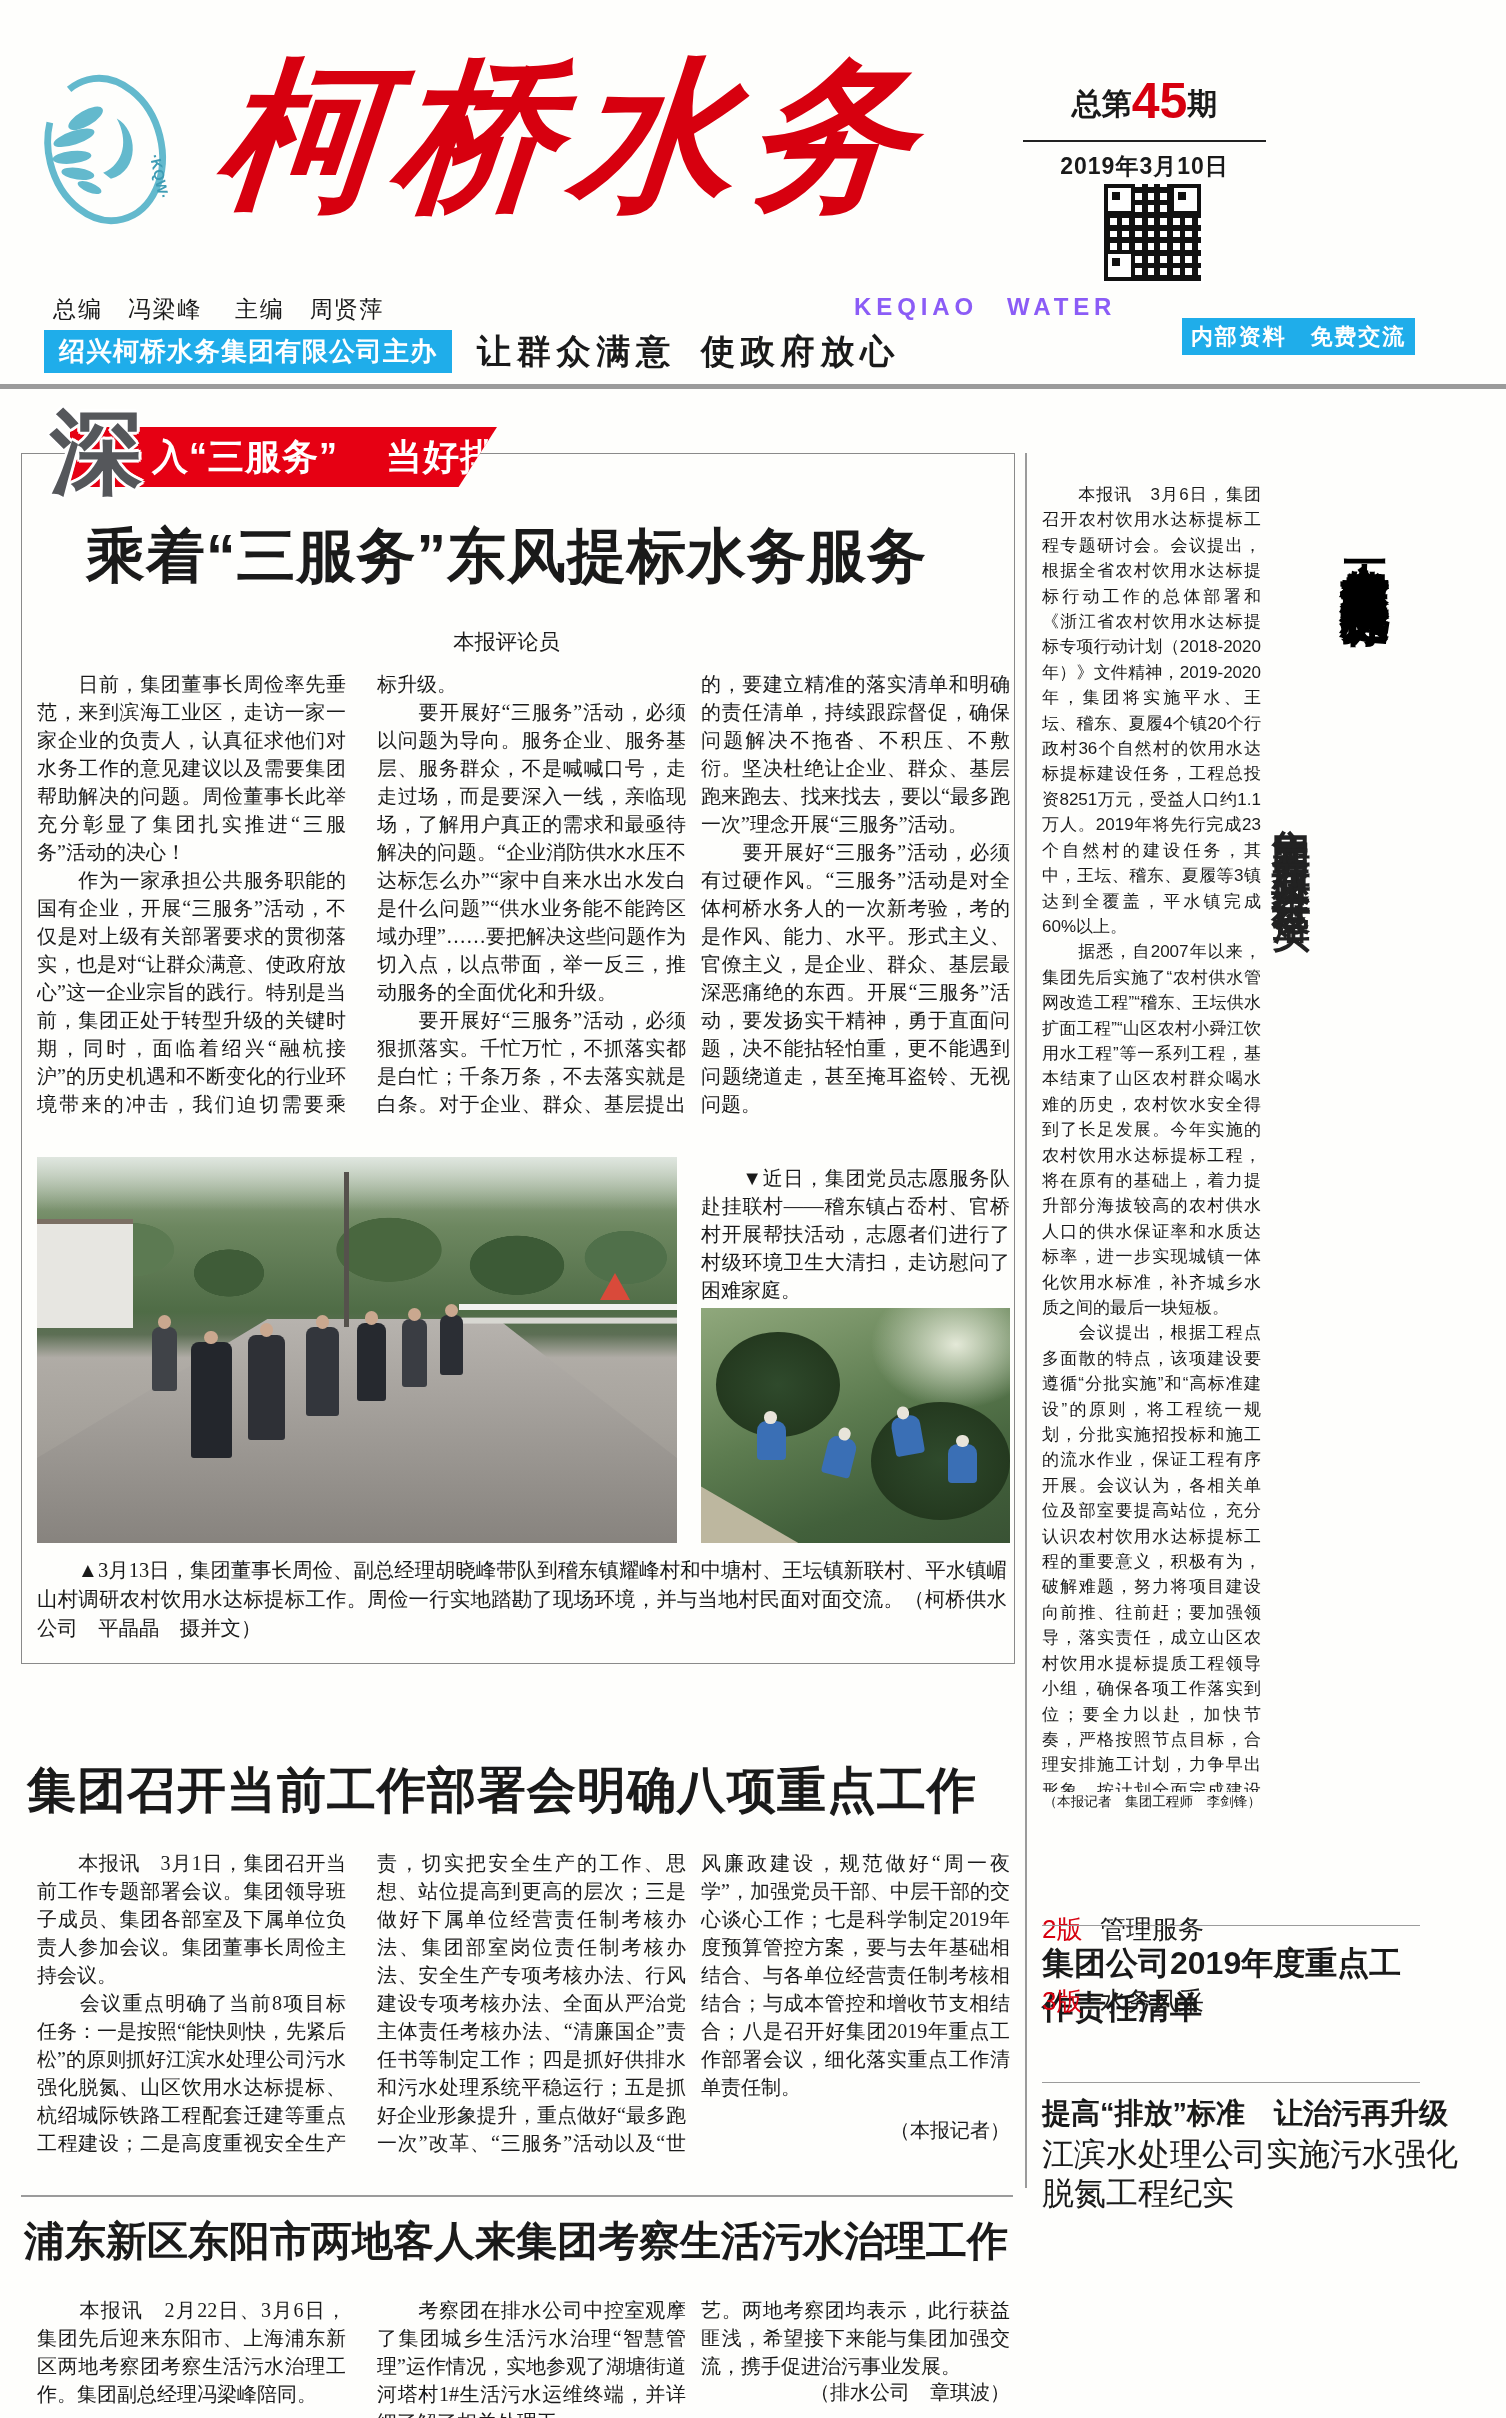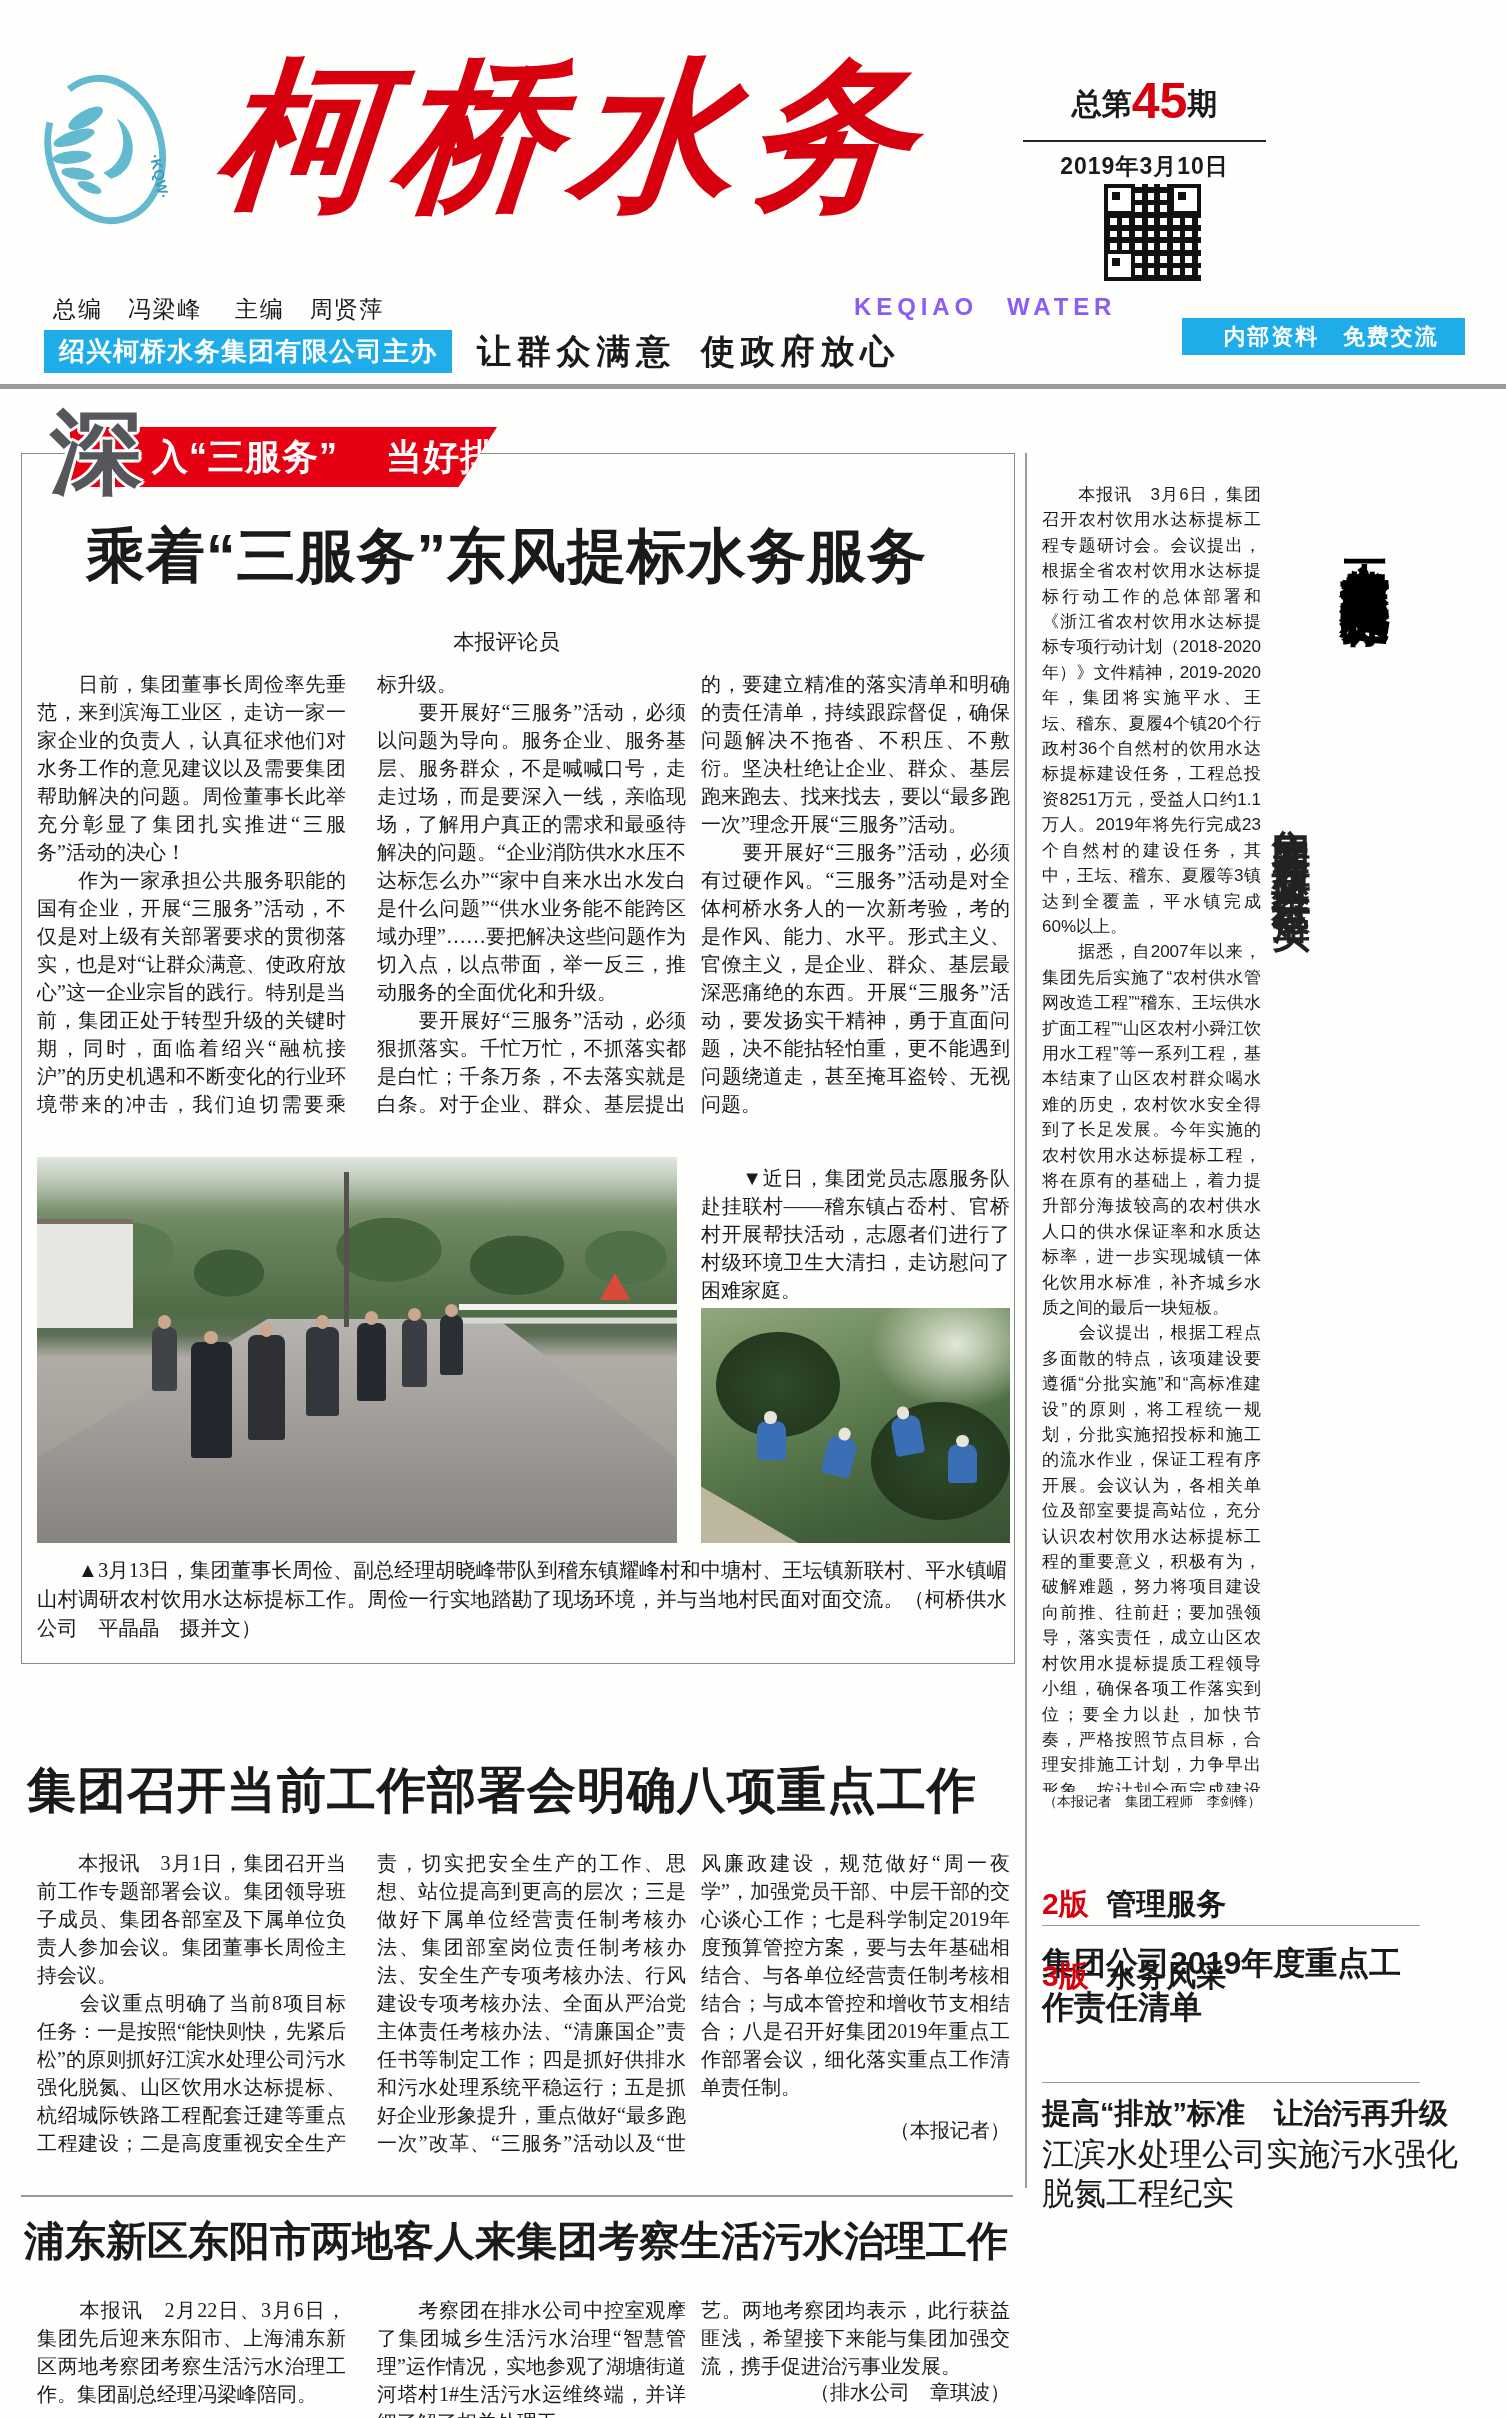--- a/index.html
+++ b/index.html
@@ -21,21 +21,21 @@
       repeating-linear-gradient(0deg,#111 0 5.8px,#fff 5.8px 12.6px);outline:3.9px solid #fff;}
   .qr .fp{position:absolute;width:23px;height:23px;border:4.9px solid #111;background:#fff;}
   .qr .fp::after{content:"";position:absolute;left:3.9px;top:3.9px;width:7.8px;height:7.8px;background:#111;}
   .fp1{left:0;top:0}.fp2{right:0;top:0}.fp3{left:0;bottom:0}
   .editors{left:53px;top:294px;font-size:23px;letter-spacing:1.9px;}
   .keqiao-water{left:854px;top:291px;font-family:"Liberation Sans",sans-serif;
     font-size:24px;font-weight:bold;letter-spacing:4.9px;color:#8b5cf6;}
   .bar{background:#1fadea;color:#fff;font-family:"Liberation Sans",sans-serif;
        font-weight:bold;display:flex;align-items:center;justify-content:center;}
   .bar-host{left:44px;top:330px;width:408px;height:43px;font-size:26px;letter-spacing:1px;}
-  .bar-internal{left:1182px;top:318px;width:268px;height:37px;font-size:22px;letter-spacing:1.9px;padding-left:15px;}
+  .bar-internal{left:1182px;top:318px;width:233px;height:37px;font-size:22px;letter-spacing:1.9px;}
   .slogans{left:477px;top:330px;width:505px;height:43px;display:flex;gap:25px;align-items:center;
     font-family:"Liberation Sans",sans-serif;font-weight:900;font-size:34px;letter-spacing:5.8px;}
   .rule-top{left:0;top:384px;width:1507px;height:4.9px;background:#9b9b9b;}
   
   .logo{left:35px;top:62px;width:146px;height:175px;}
   
   .a1box{left:21.3px;top:453px;width:992px;height:1209px;border:1px solid #8a8a8a;}
   .vsep{left:1025px;top:453px;width:1.9px;height:1735px;background:#9b9b9b;}
   .banner-red{left:70px;top:427px;width:427px;height:60px;background:#e60013;
      clip-path:polygon(0 0,100% 0,91% 100%,0 100%);
@@ -91,21 +91,21 @@
   .b3{top:2296px;width:309px;height:122px;}
   .byline3{left:701px;top:2379px;width:309px;text-align:right;font-size:20px;}
   
   .sb-body{left:1042px;top:482px;width:219px;height:1310px;font-family:"Liberation Sans",sans-serif;
      font-size:17px;line-height:25.4px;text-align:justify;white-space:pre-line;overflow:hidden;}
   .sb-byline{left:1042px;top:1793px;width:219px;text-align:right;font-size:13.6px;}
   .v-subtitle{left:1264px;top:798px;height:621px;writing-mode:vertical-rl;
      font-family:"Liberation Sans",sans-serif;font-size:39px;font-weight:600;letter-spacing:6.8px;color:#222;}
   .v-headline{left:1333px;top:521px;height:1097px;writing-mode:vertical-rl;
      font-family:"Liberation Sans",sans-serif;font-size:49px;font-weight:900;letter-spacing:1.9px;color:#000;}
-  .sec-row{font-family:"Liberation Sans",sans-serif;font-weight:700;font-size:30px;}
+  .sec-row{font-family:"Liberation Sans",sans-serif;font-weight:400;font-size:26px;margin-top:28px;}
   .sec-row .pg{color:#d7000f;margin-right:17.5px;}
   .sec-rule{height:0;border-bottom:1.9px solid #9b9b9b;}
   .sec2-row{left:1042px;top:1884px;width:378px;}
   .sec2-rule{left:1042px;top:1925px;width:378px;}
   .sec2-title{left:1042px;top:1941px;width:388px;font-family:"Liberation Sans",sans-serif;
      font-weight:900;font-size:32px;line-height:44px;}
   .sec3-row{left:1042px;top:1956px;width:378px;}
   .sec3-rule{left:1042px;top:2082px;width:378px;}
   .sec3-title{left:1042px;top:2094px;width:437px;font-family:"Liberation Sans",sans-serif;
      font-weight:900;font-size:29px;}

